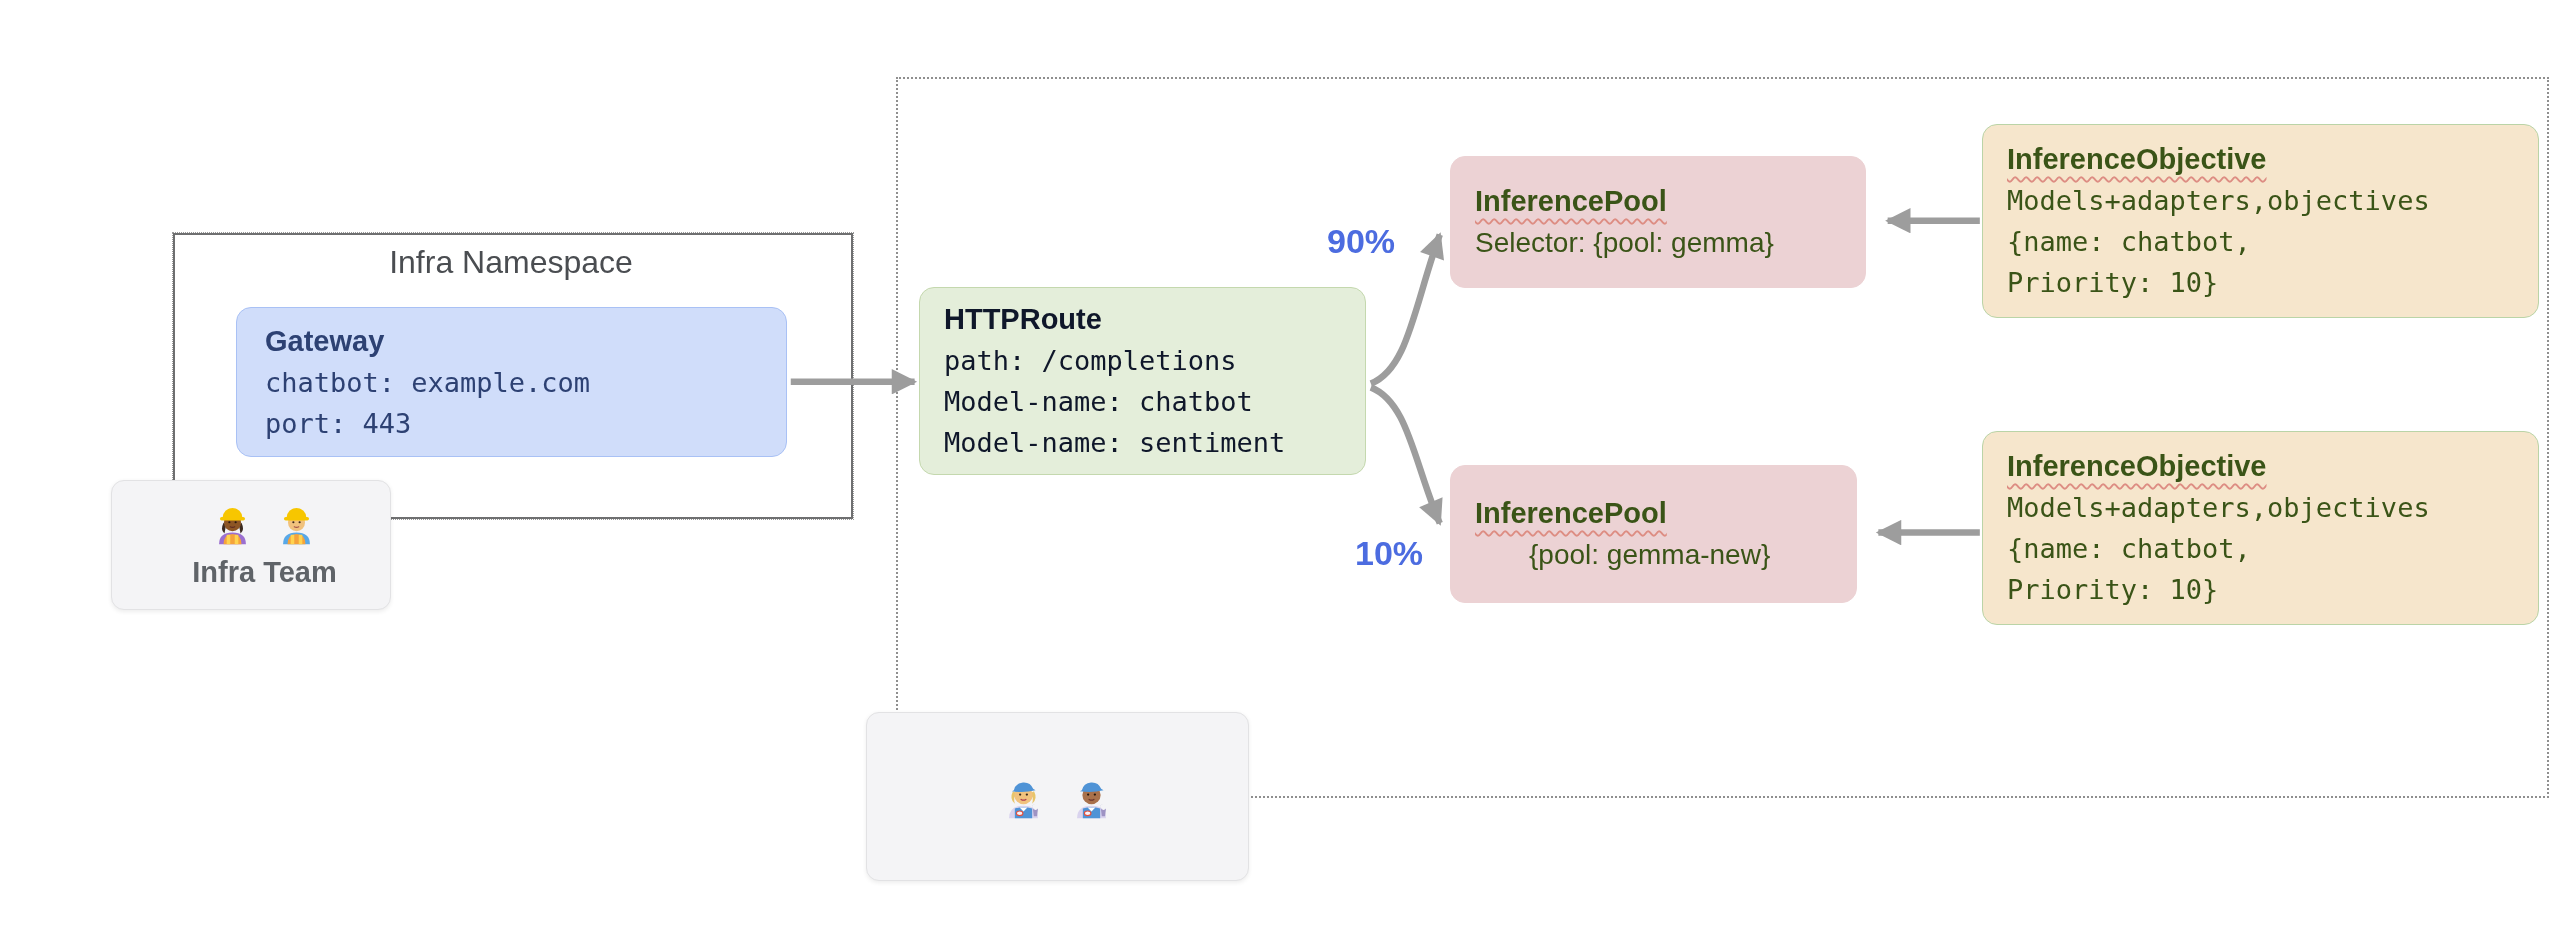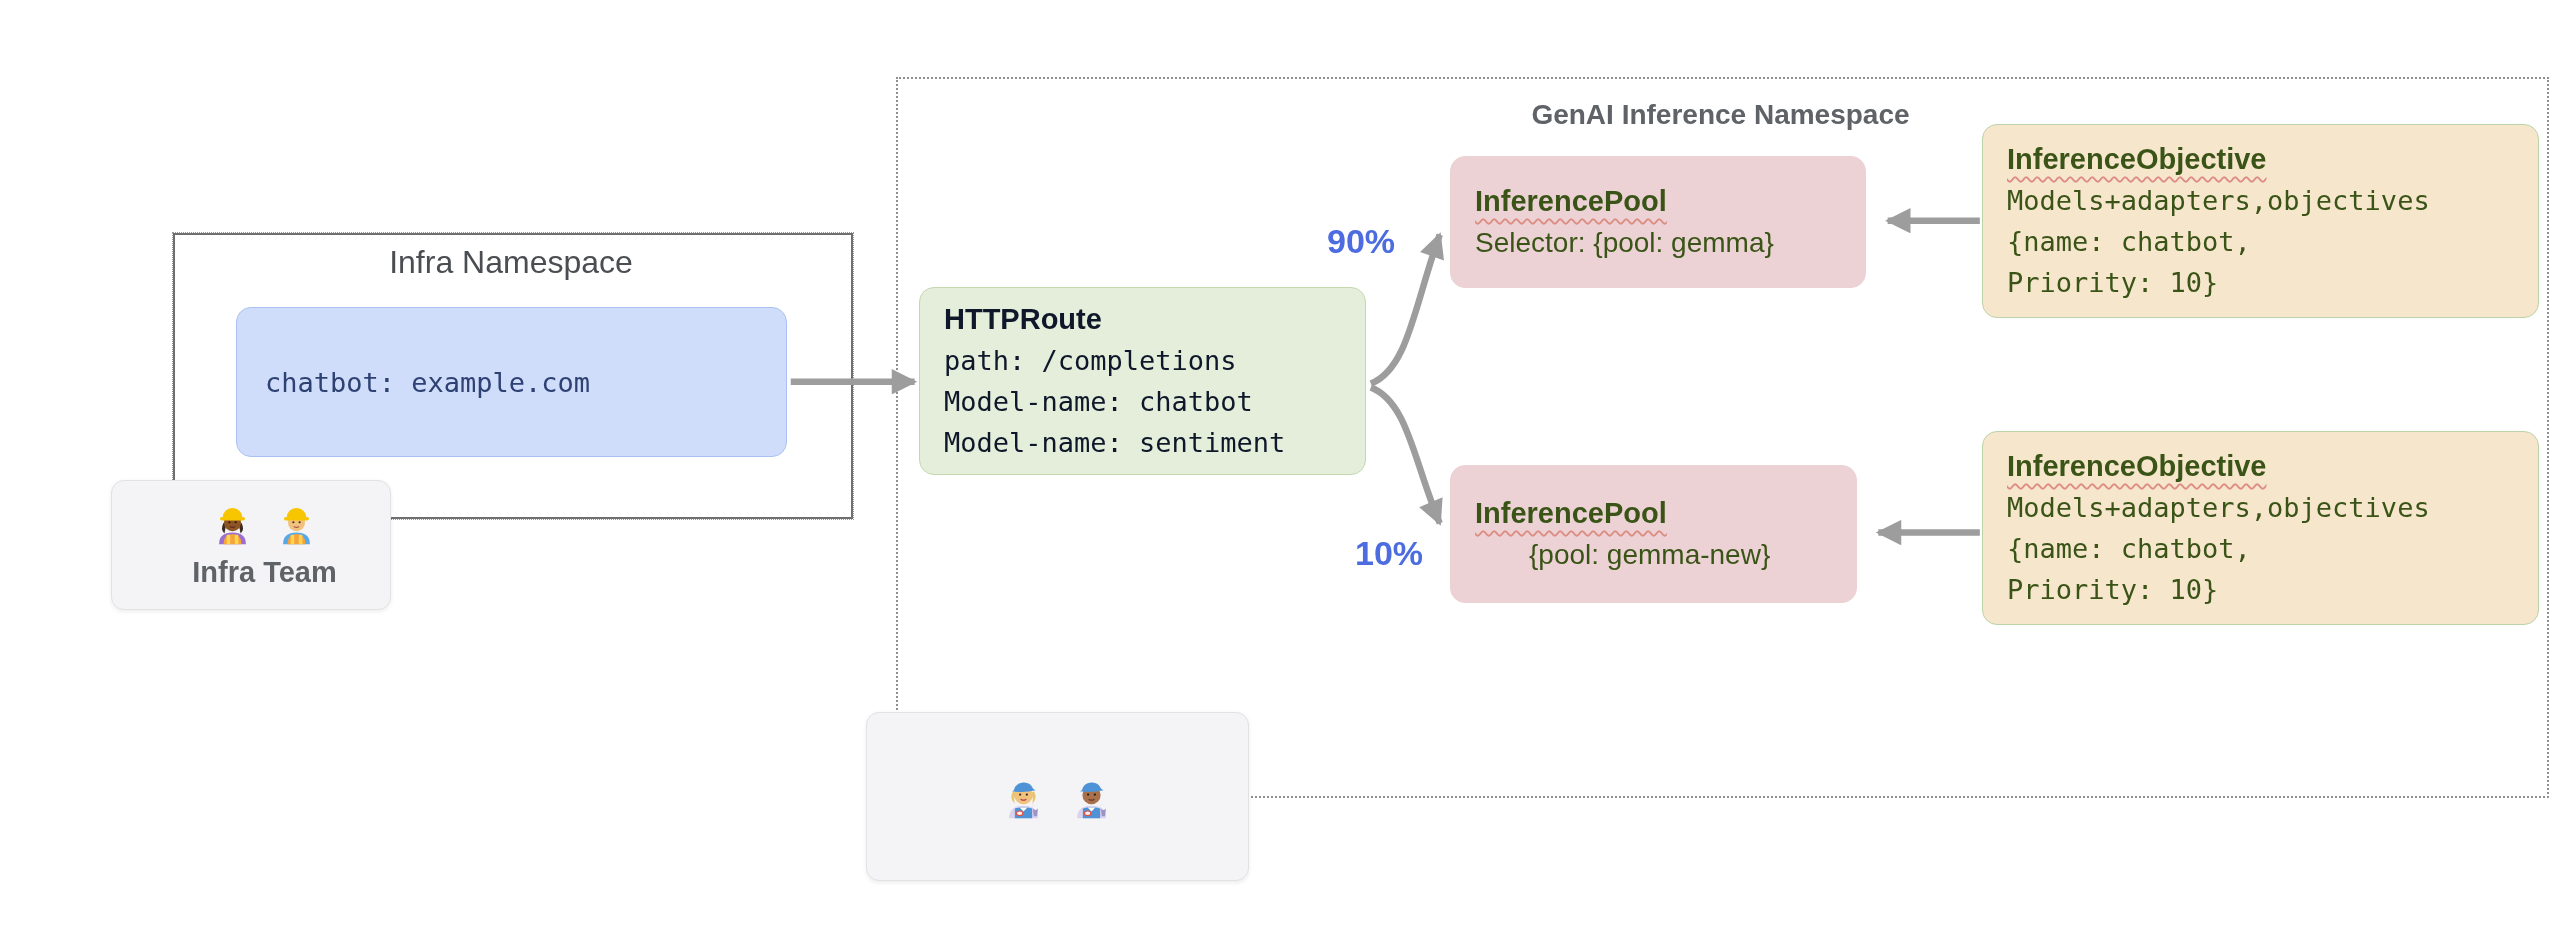--- a/index.html
+++ b/index.html
@@ -105,24 +105,25 @@
 </style>
 </head>
 <body>
 
 <div class="canvas">
 
   <div class="ns-infra"></div>
   <div class="ns-infra-title">Infra Namespace</div>
 
   <div class="ns-genai"></div>
-  <div class="ns-genai-title">GenAI Inference Namespace</div>
 
   <div class="node gateway">
+    <div class="node-title">Gateway</div>
     <div class="mono">chatbot: example.com</div>
+    <div class="mono">port: 443</div>
   </div>
 
   <div class="node httproute">
     <div class="node-title">HTTPRoute</div>
     <div class="mono">path: /completions</div>
     <div class="mono">Model-name: chatbot</div>
     <div class="mono">Model-name: sentiment</div>
   </div>
 
   <div class="node pool pool-top">

